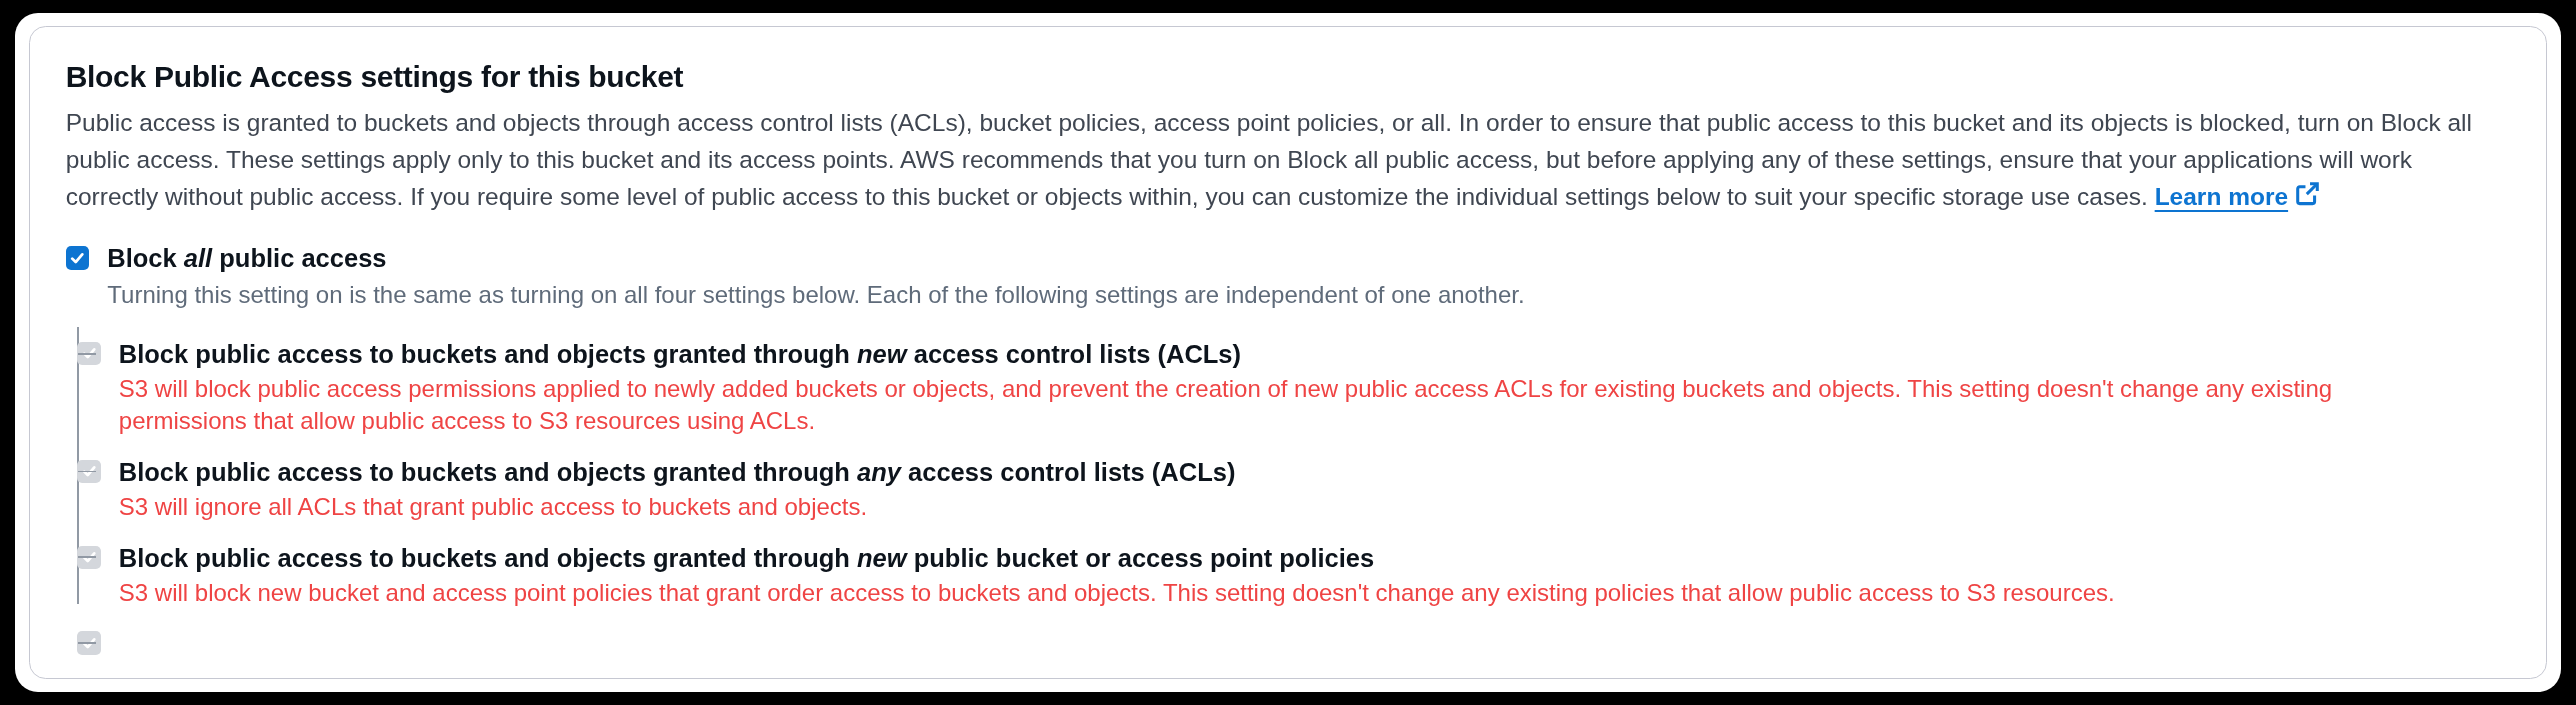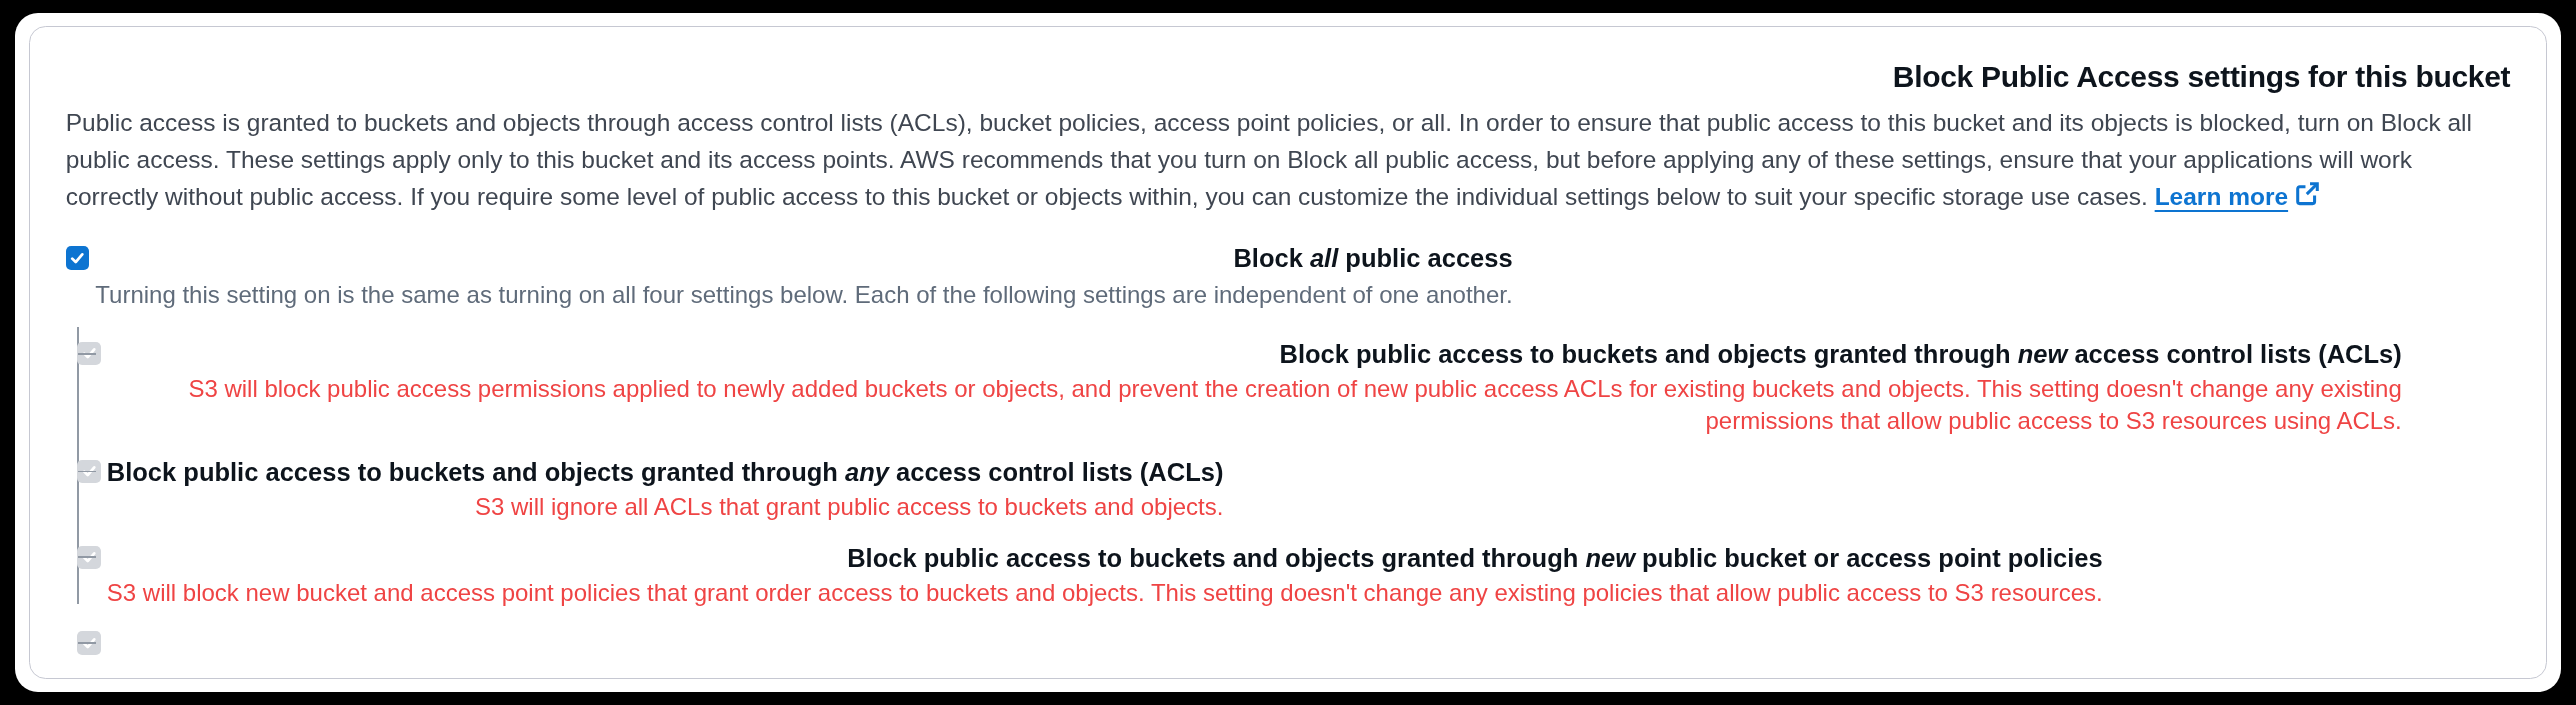--- a/index.html
+++ b/index.html
@@ -1,31 +1,31 @@
 <!DOCTYPE html>
 <html style="font-size:10.2px"><head>
 <meta charset="utf-8">
 <style>
   html,body{margin:0;padding:0;background:#000;}
   body{width:2576px;height:705px;position:relative;font-family:"Liberation Sans","DejaVu Sans",sans-serif;}
   .page-card{position:absolute;left:15.3px;top:12.8px;right:15.3px;bottom:12.8px;background:#fff;border-radius:23px;}
   .container{position:absolute;left:13.4px;top:12.8px;right:13.4px;bottom:12.8px;background:#fff;
              border:1.9px solid #c6c8d2;border-radius:16.6px;padding:33px 36px 25.5px 36px;box-sizing:border-box;}
-  .title{font-size:30px;font-weight:bold;color:#0d141c;margin:0 0 10.2px 0;letter-spacing:-0.3px;text-align:right;}
+  .title{font-size:30px;font-weight:bold;color:#0d141c;margin:0 0 10.2px 0;letter-spacing:-0.3px;}
   .intro{font-size:24.5px;line-height:37px;color:#3f4651;margin:0 0 25.5px 0;max-width:2442px;}
   .link{color:#0d74d1;text-decoration:underline;text-underline-offset:4.5px;cursor:pointer;white-space:nowrap;font-weight:bold;}
   .ext-icon{display:inline-block;vertical-align:-2.6px;margin-left:6.4px;}
 
   .row{display:flex;align-items:flex-start;}
   .checkbox{width:23.6px;height:23.6px;border-radius:5.1px;flex:0 0 auto;margin-top:5.7px;
             display:flex;align-items:center;justify-content:center;cursor:pointer;}
   .checkbox.blue{background:#0d74d1;}
   .checkbox.gray{background:#d4d7dc;cursor:default;}
   .check-svg{width:18.5px;height:18.5px;display:block;}
-  .texts{margin-left:6px;text-align:right;}
+  .texts{margin-left:18px;}
   .cb-label{font-size:25.5px;font-weight:bold;color:#0d141c;line-height:36px;cursor:pointer;}
   .cb-label i{font-weight:bold;}
   .master-desc{font-size:24px;line-height:33px;color:#5f6b7a;margin-top:1.3px;}
   .sub-desc{font-size:24px;line-height:32px;color:#ef4444;margin-top:1.3px;max-width:2295px;}
 
   .subs{position:relative;margin-left:11.5px;margin-top:25.5px;}
   .subs::before{content:'';position:absolute;left:0;top:-9px;bottom:51px;width:1.9px;background:#9199a4;}
   .sub-item{position:relative;margin-bottom:16.6px;display:flex;align-items:flex-start;}
   .sub-item:last-child{margin-bottom:0;}
   .sub-item::before{content:'';position:absolute;left:0.6px;top:16.6px;width:18.5px;height:1.9px;background:#9199a4;}

